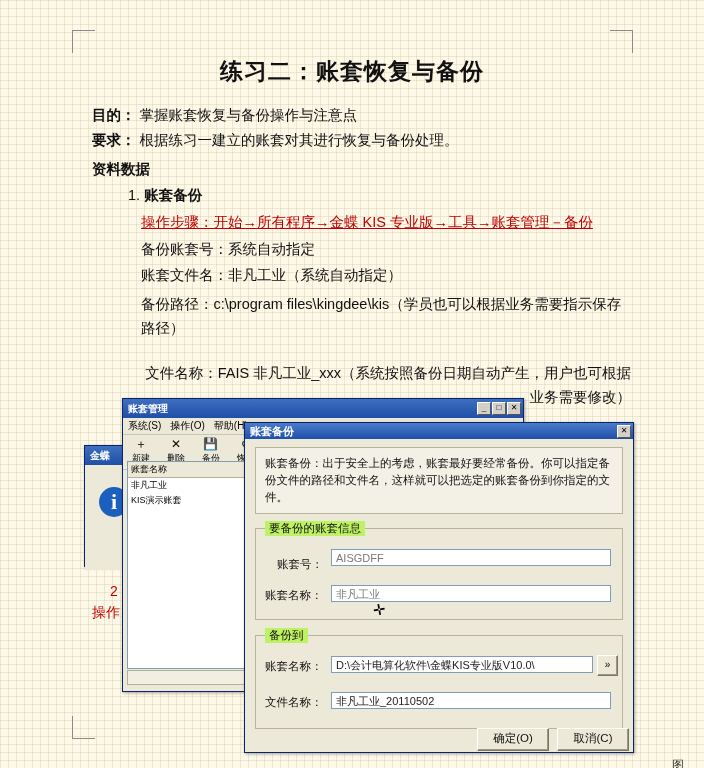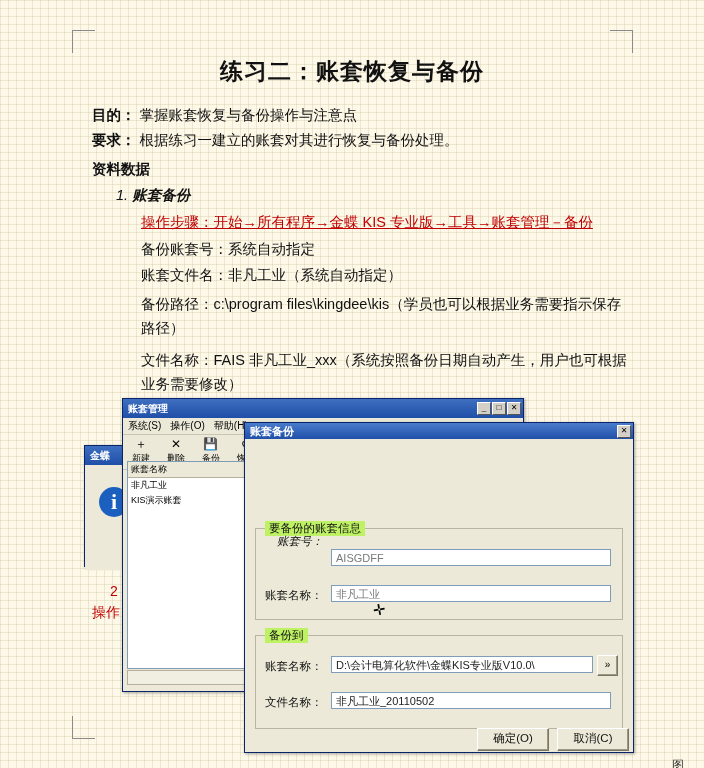--- a/index.html
+++ b/index.html
@@ -22,28 +22,28 @@
   .doc{position:absolute;left:0;top:0;width:601px;height:768px;}
   h1.title{
     position:absolute;left:0;top:56px;width:704px;text-align:center;
     font-size:23px;font-weight:bold;color:#111;margin:0;letter-spacing:1px;
   }
   .row{position:absolute;font-size:14.5px;color:#111;}
   .lbl{font-weight:bold;}
   .r-goal{left:92px;top:106px;}
   .r-req{left:92px;top:131px;}
   .r-data{left:92px;top:160px;font-weight:bold;}
-  .r-item{left:116px;top:186px;font-weight:bold;font-style:italic;}
+  .r-item{left:128px;top:186px;font-weight:bold;}
   .r-item .num{font-weight:normal;}
   .step{left:141px;top:213px;color:#c00000;text-decoration:underline;}
   .ln{left:141px;color:#111;}
   .ln1{top:240px;}
   .ln2{top:266px;}
   .ln3{top:292px;width:490px;line-height:24px;}
-  .ln5{top:348px;width:490px;line-height:24px;}
+  .ln5{top:361px;width:490px;line-height:24px;text-align:right;}
   .side-2{position:absolute;left:110px;top:583px;font-size:14px;color:#c00000;}
   .side-op{position:absolute;left:92px;top:604px;font-size:14px;color:#c00000;}
   .bottom-note{position:absolute;left:672px;top:757px;font-size:12px;color:#333;}
 
   
   .win{position:absolute;background:#ece9d8;border:1px solid #0a246a;box-shadow:1px 1px 3px rgba(0,0,0,.35);}
   .win-tb{height:19px;background:linear-gradient(to bottom,#3f6fbf,#1f4fa8);display:flex;align-items:center;padding:0 2px;}
   .win-tb .t{color:#fff;font-size:10px;font-weight:bold;flex:1;padding-left:3px;}
   .win-btns{display:flex;gap:1px;}
   .win-btns i{display:block;width:12px;height:11px;background:#d4d0c8;border:1px solid #fff;border-right-color:#555;border-bottom-color:#555;font-style:normal;font-size:8px;line-height:9px;text-align:center;color:#000;}
@@ -201,25 +201,26 @@
 </div>
 
 <div class="win" id="bk">
   <div class="tb">
     <span class="t">账套备份</span>
     <span class="win-btns" style="padding-right:2px">
       <i>✕</i>
     </span>
   </div>
 
+  <div class="desc">账套备份：出于安全上的考虑，账套最好要经常备份。你可以指定备份文件的路径和文件名，这样就可以把选定的账套备份到你指定的文件。</div>
 
   <div class="grp" style="top:105px;height:90px;">
     <span class="gt">要备份的账套信息</span>
   </div>
-  <div class="fld" style="left:32px;top:111px;font-style:italic;">账套号：</div>
+  <div class="fld" style="left:32px;top:134px;">账套号：</div>
   <div class="inp" style="left:86px;top:126px;width:280px;">AISGDFF</div>
   <div class="fld" style="left:20px;top:165px;">账套名称：</div>
   <div class="inp" style="left:86px;top:162px;width:280px;">非凡工业</div>
 
   <div class="grp" style="top:212px;height:92px;">
     <span class="gt">备份到</span>
   </div>
   <div class="fld" style="left:20px;top:236px;">账套名称：</div>
   <div class="inp dark" style="left:86px;top:233px;width:262px;">D:\会计电算化软件\金蝶KIS专业版V10.0\</div>
   <div class="browse" style="left:352px;top:232px;">»</div>

